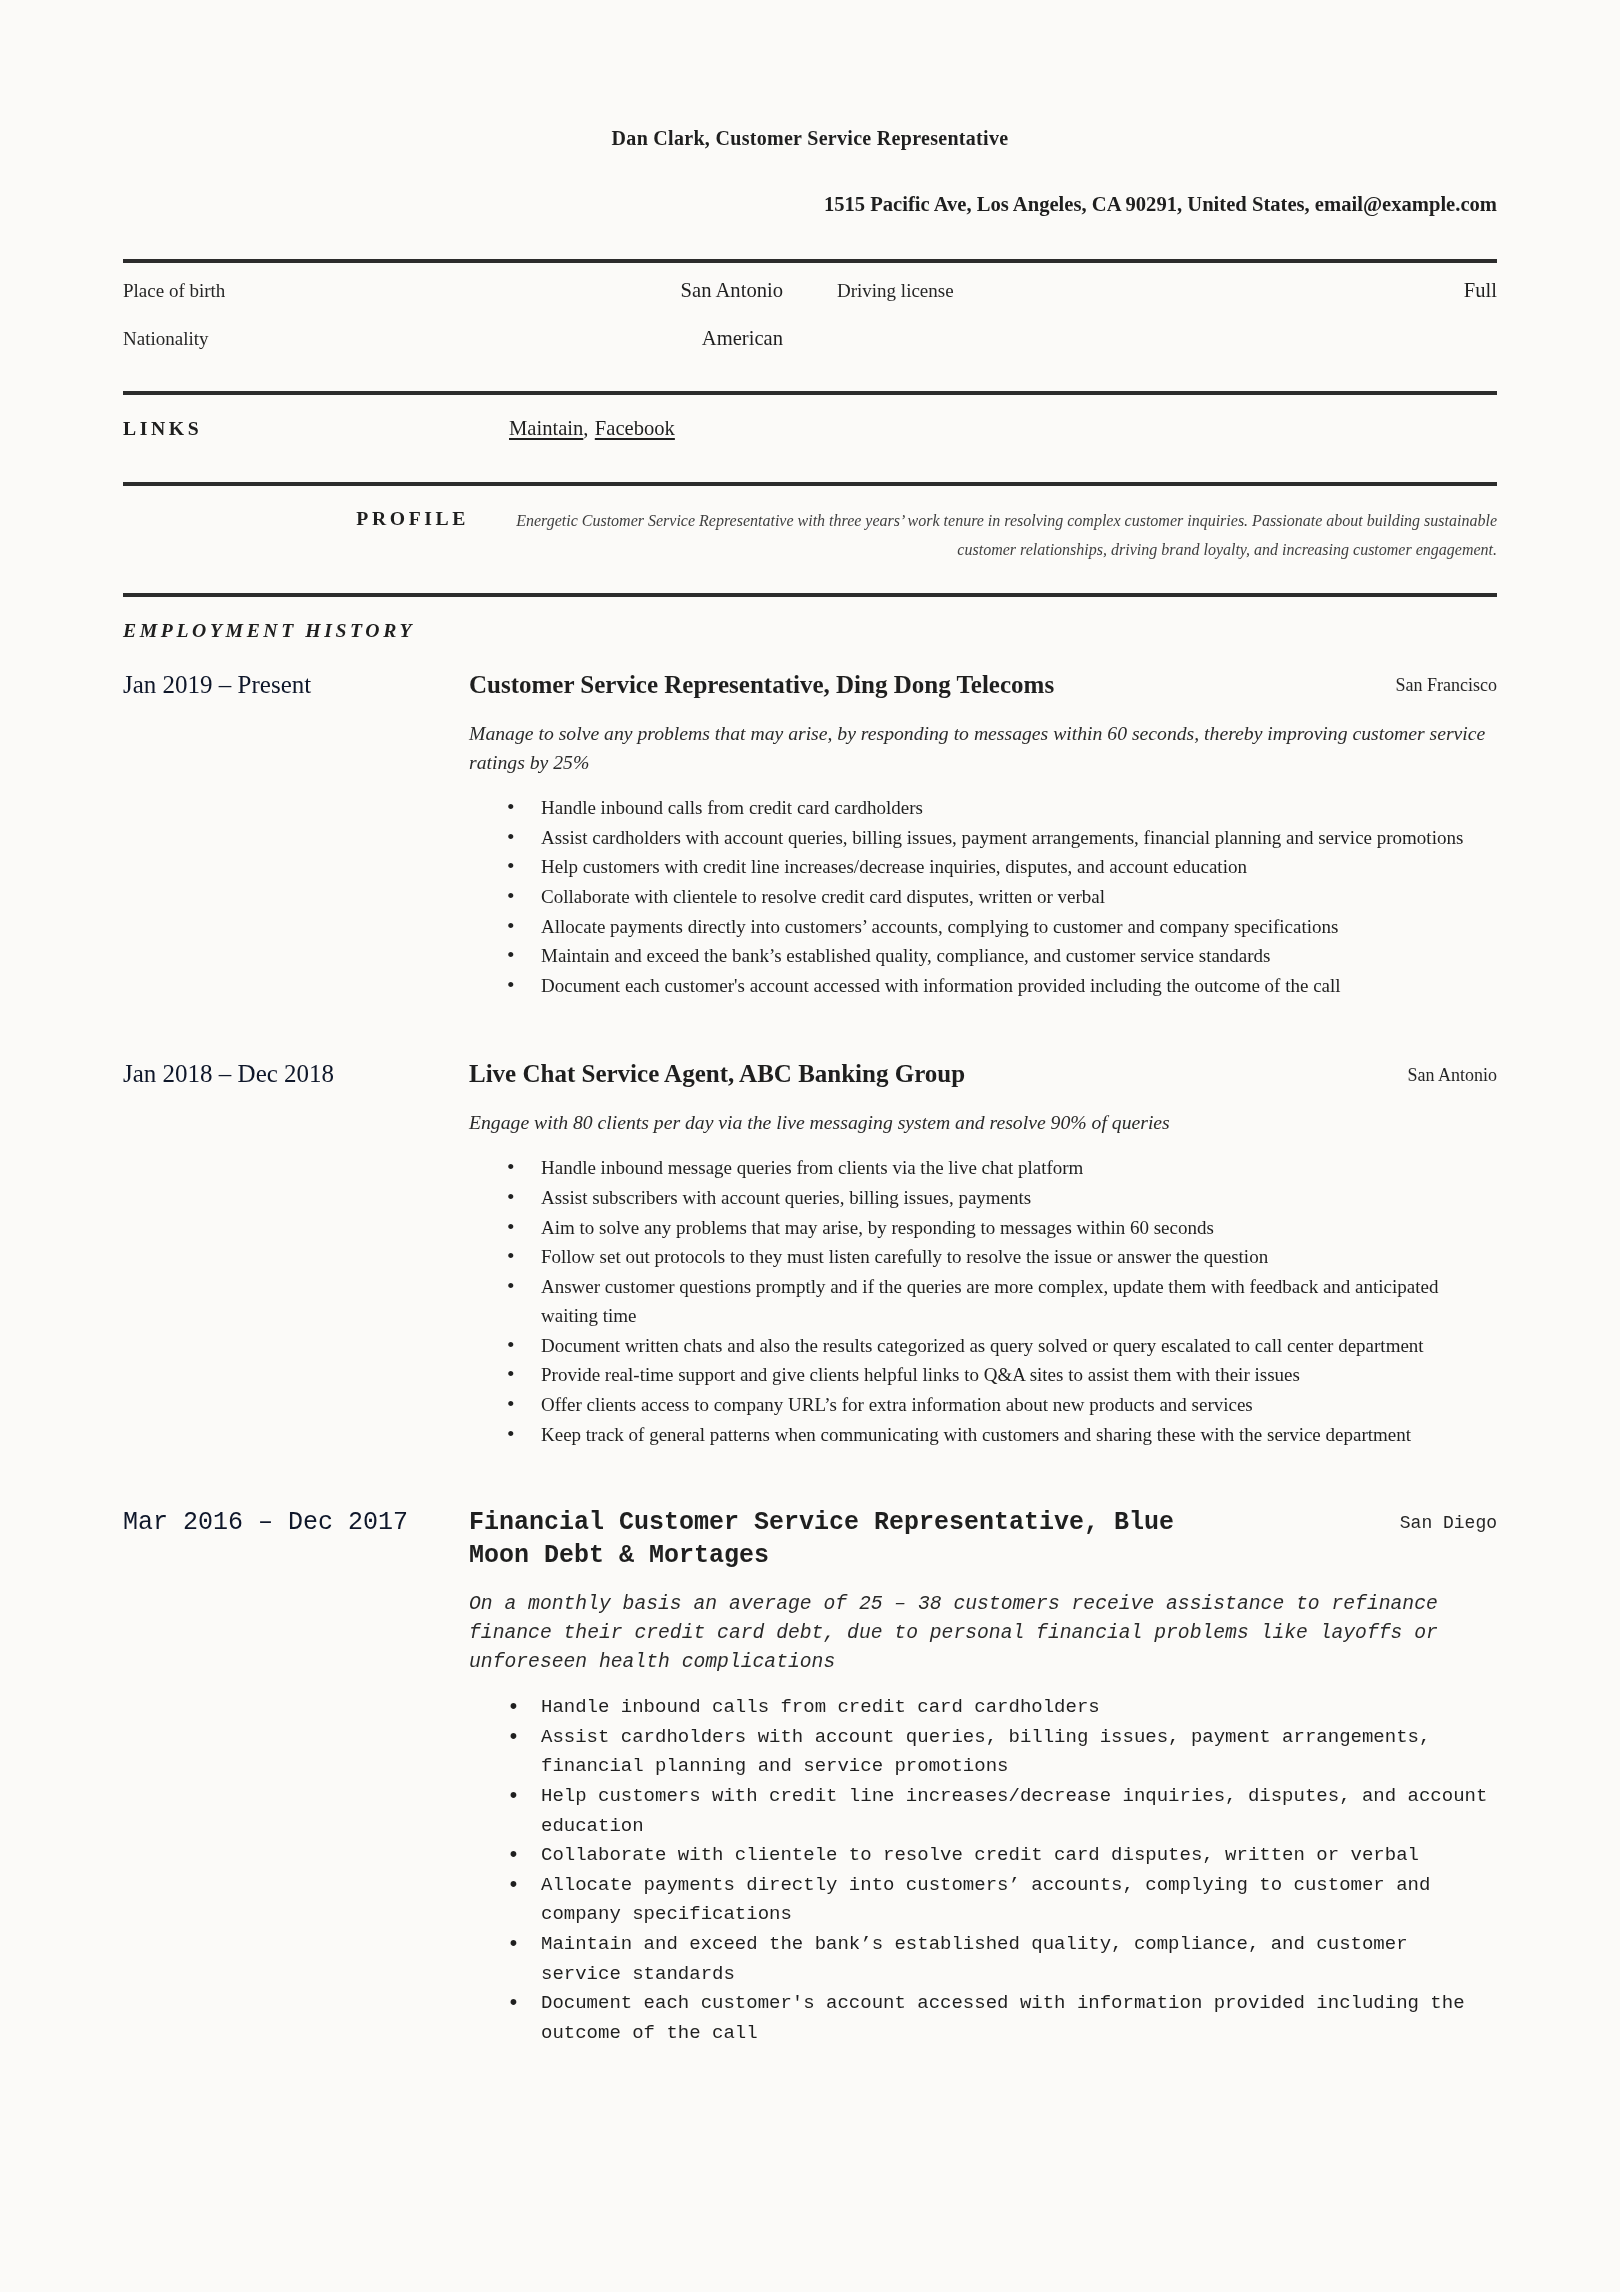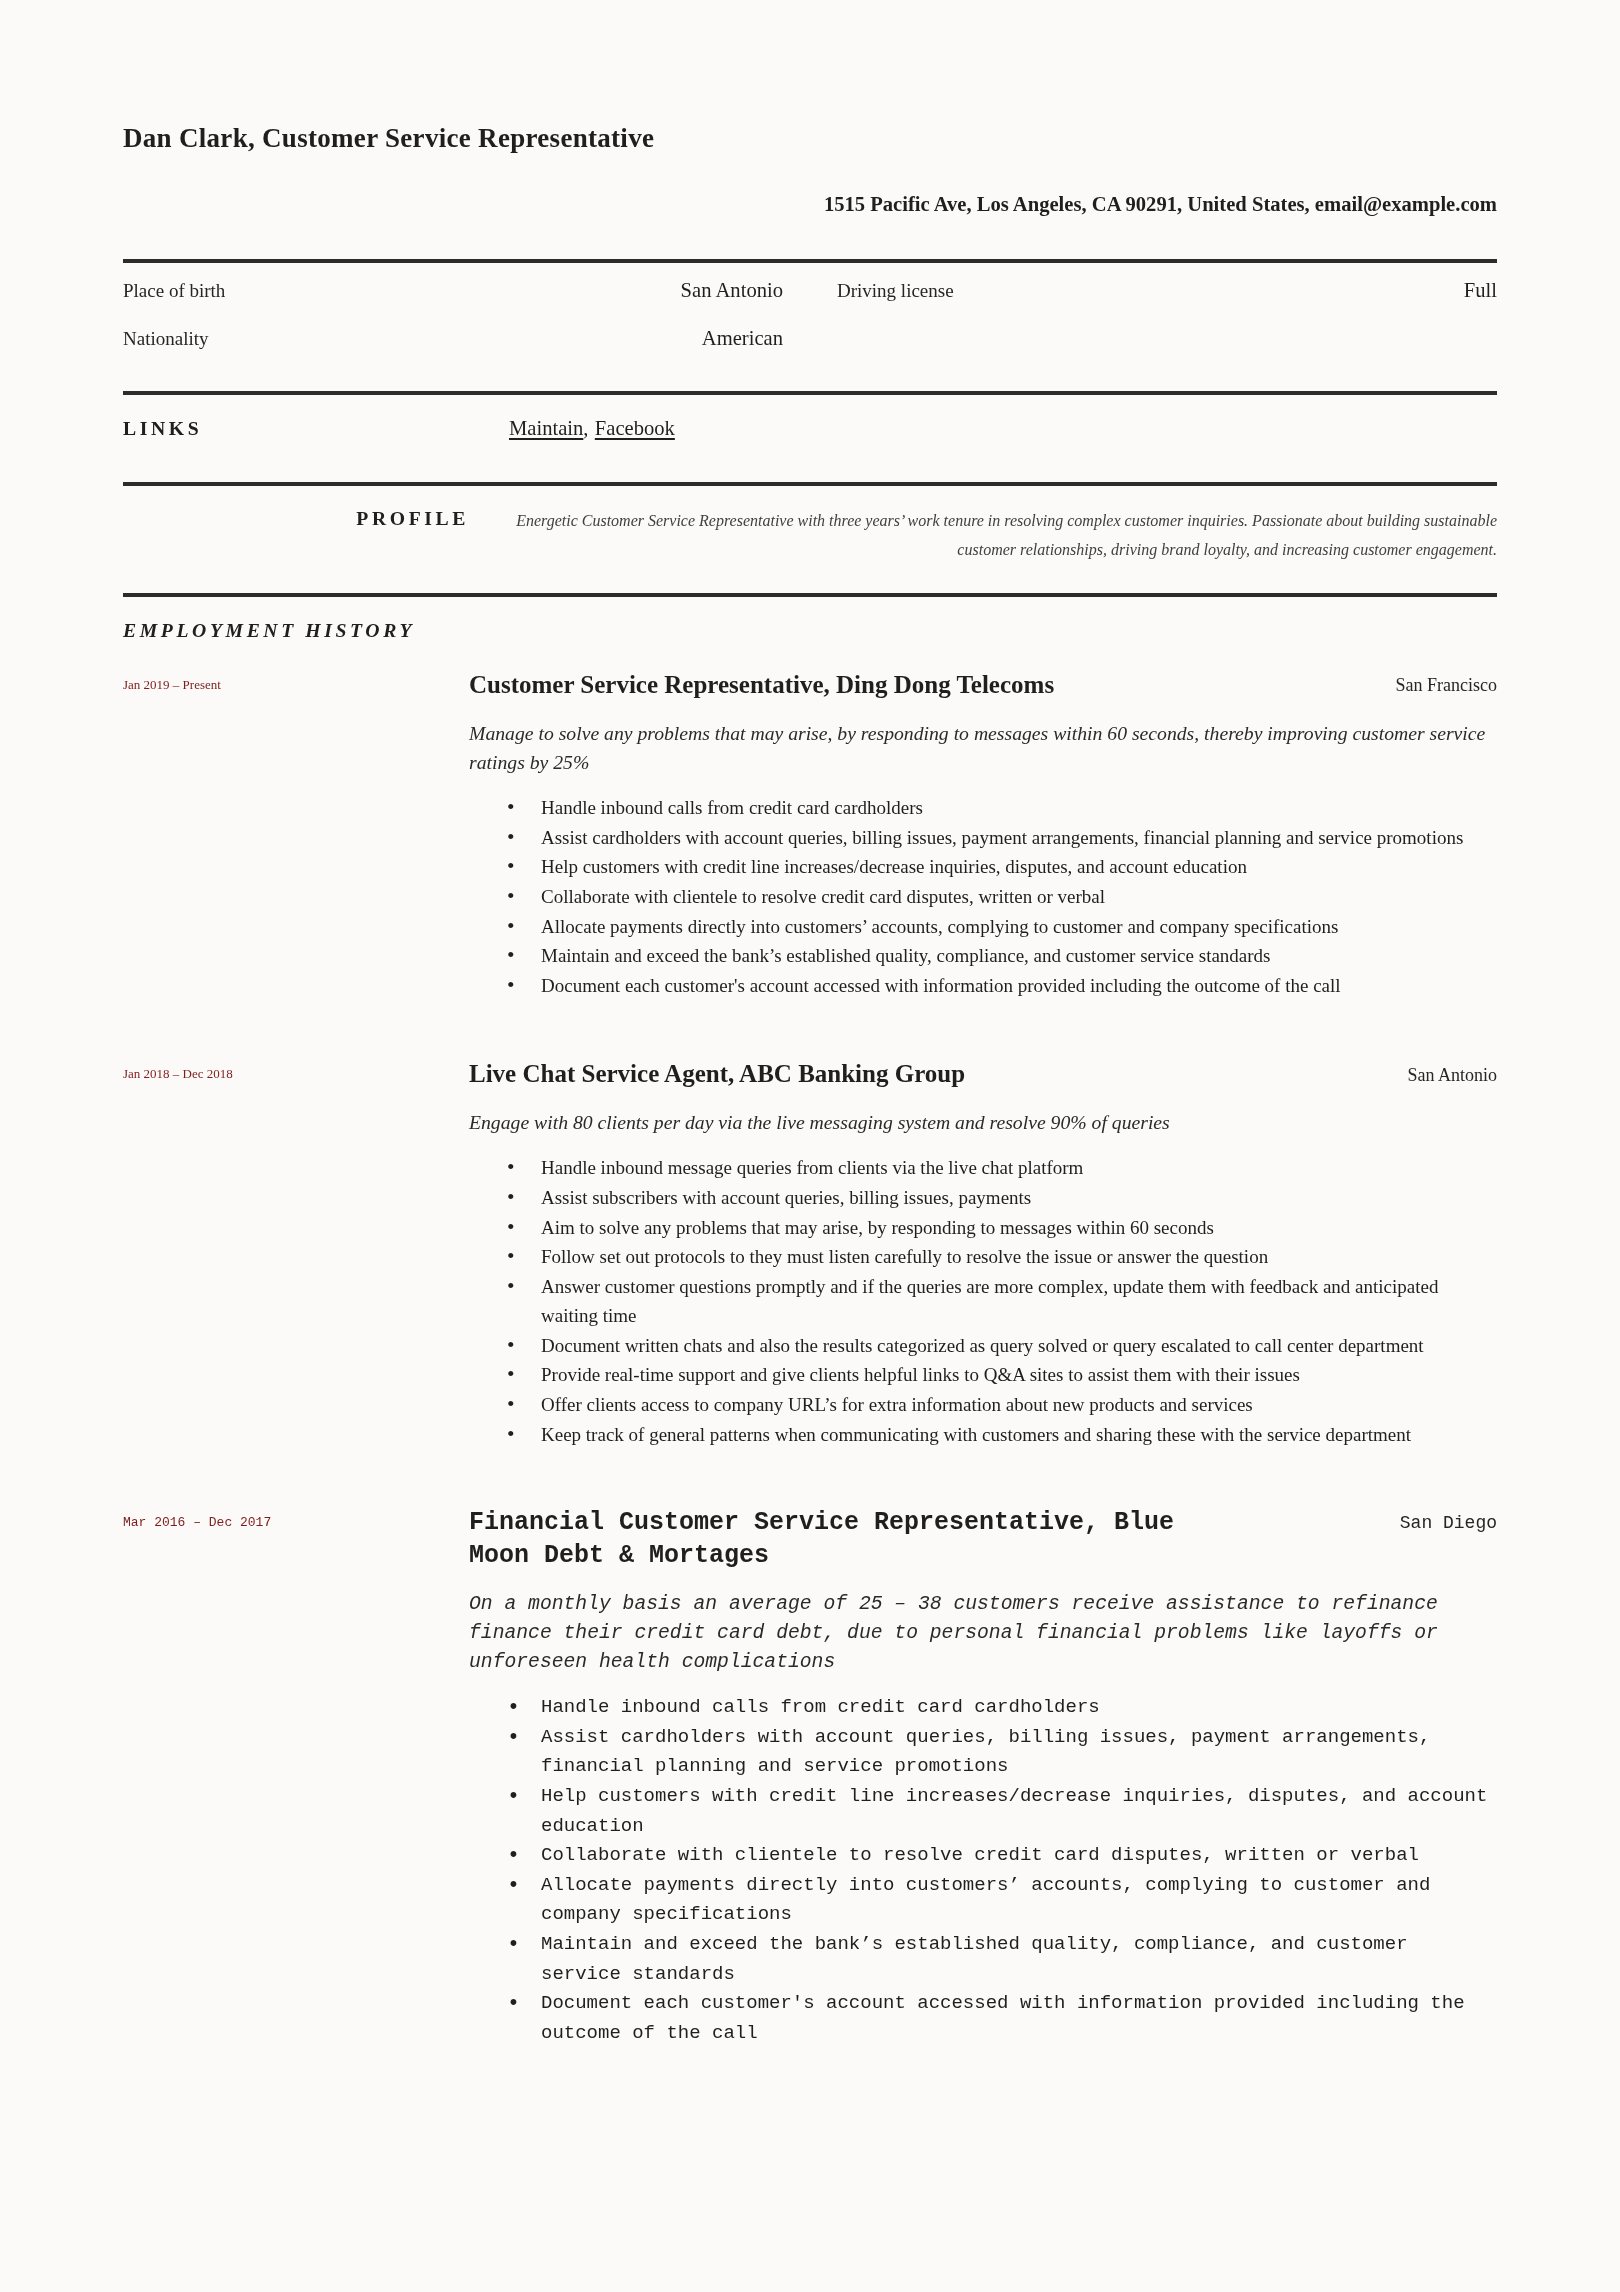--- a/index.html
+++ b/index.html
@@ -14,23 +14,24 @@
   .page {
     box-sizing: border-box;
     width: 1620px;
     height: 2293px;
     padding: 120px 123px 0 123px;
     overflow: hidden;
   }
 
   
   .name {
-    font-size: 27px;
+    font-size: 20px;
     font-weight: bold;
     line-height: 36px;
+    text-align: center;
     letter-spacing: 0.3px;
   }
   .address {
     font-size: 20.6px;
     font-weight: bold;
     line-height: 27px;
     text-align: right;
     margin-top: 35px;
   }
 
@@ -98,23 +99,23 @@
     margin-bottom: 25px;
     font-style: italic;
   }
   .job {
     display: grid;
     grid-template-columns: 346px 1fr;
     margin-bottom: 57px;
   }
   .job:last-child { margin-bottom: 8px; font-family: Liberation Mono, monospace; }
   .job-dates {
-    font-size: 13px;
+    font-size: 25px;
     line-height: 33px;
-    color: #7f1d1d;
+    color: #0f172a;
   }
   .job-header {
     display: flex;
     justify-content: space-between;
     align-items: flex-start;
   }
   .job-title {
     font-size: 25px;
     font-weight: bold;
     line-height: 33px;

